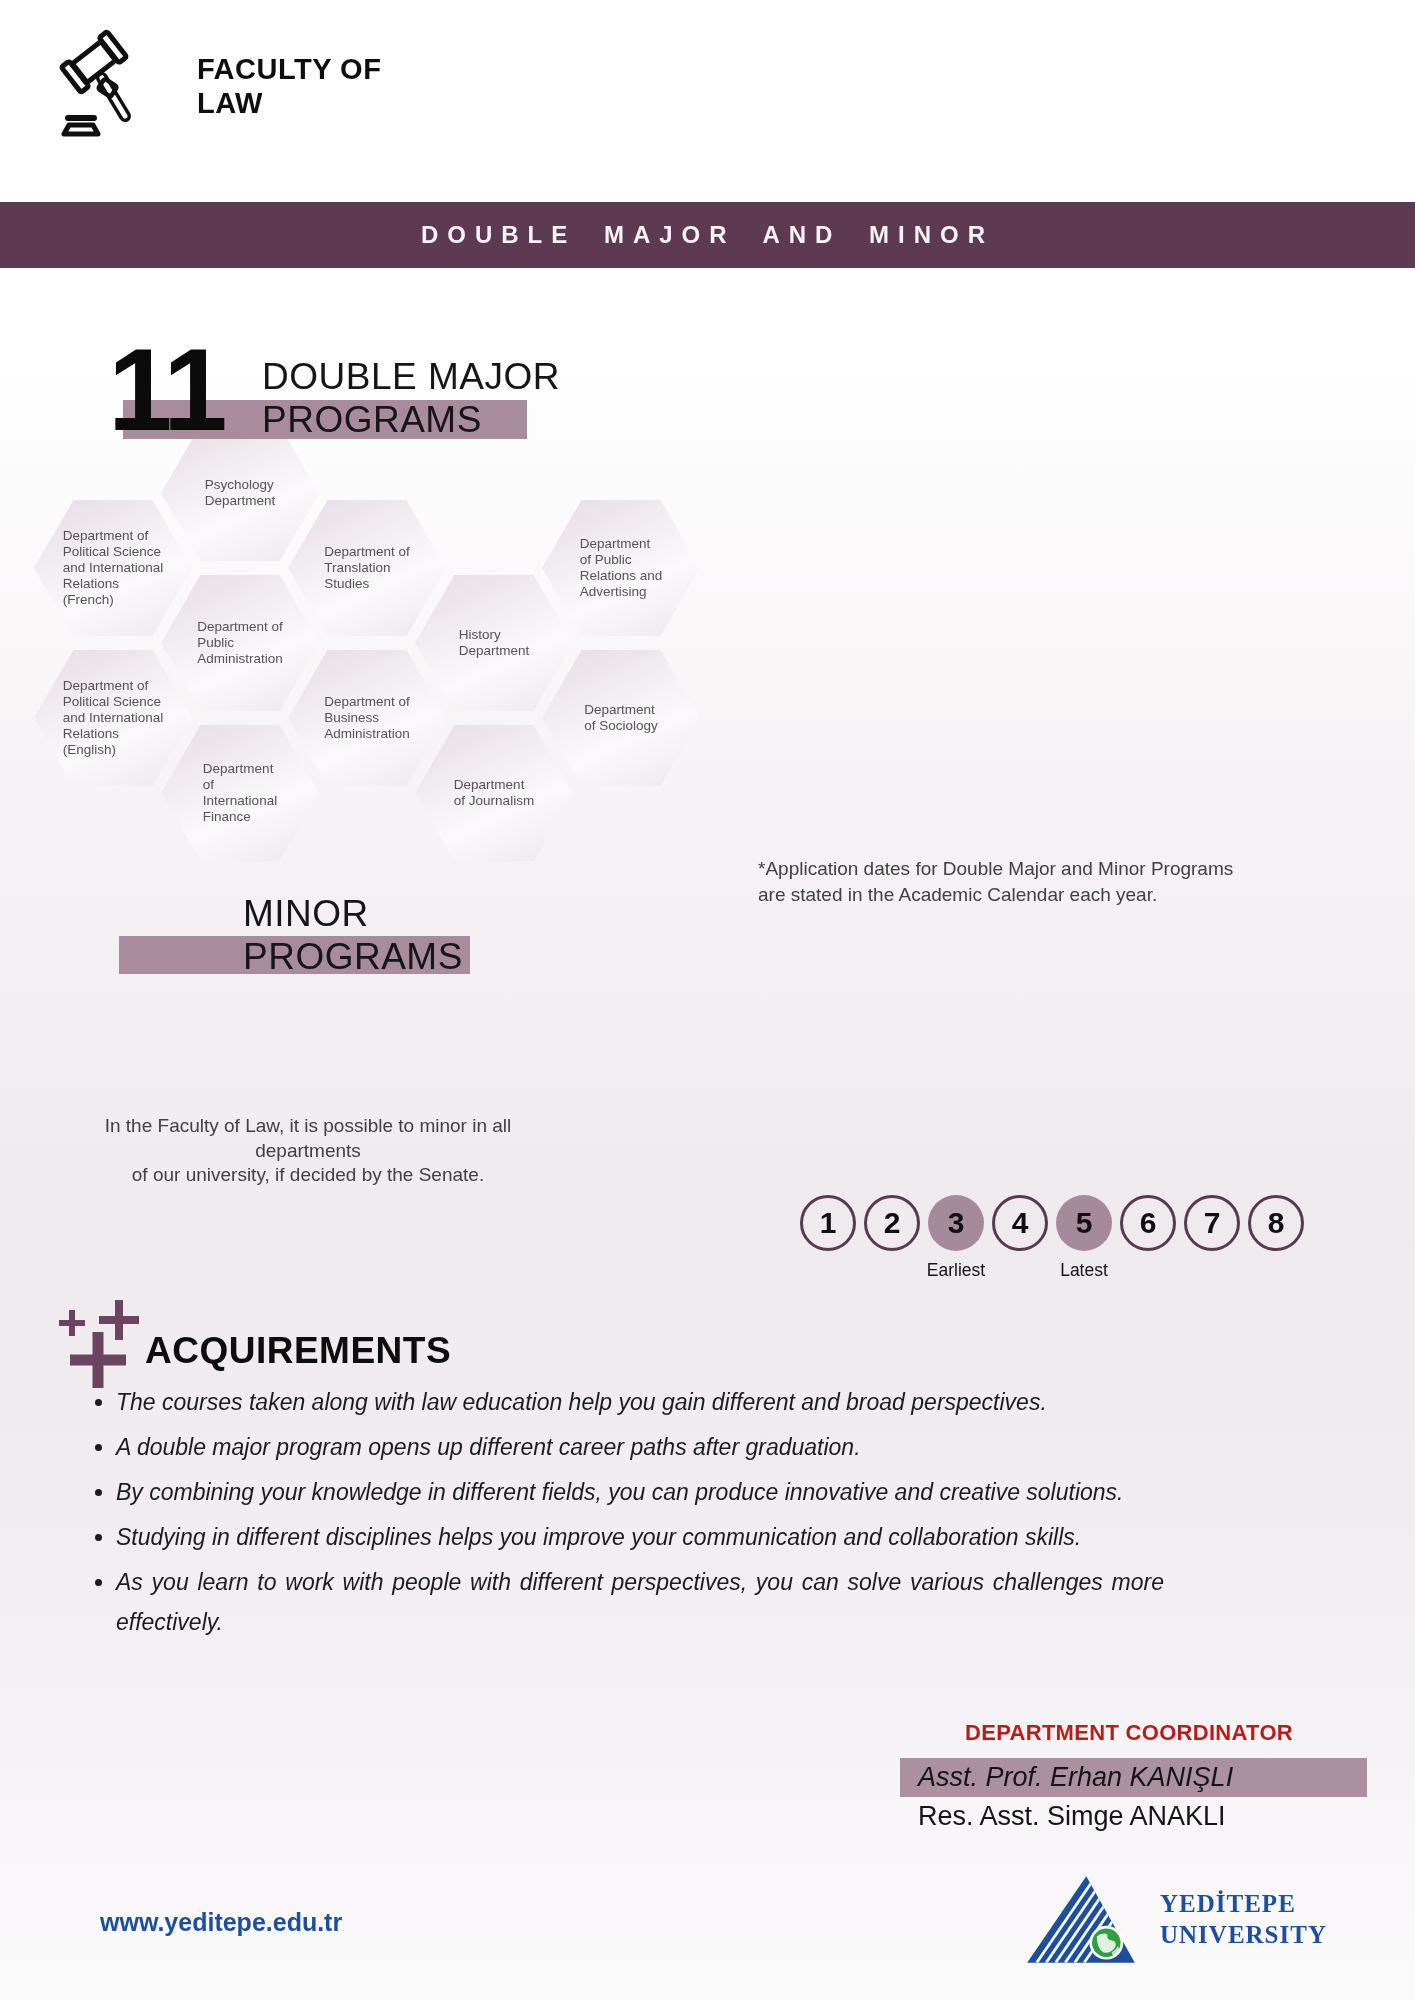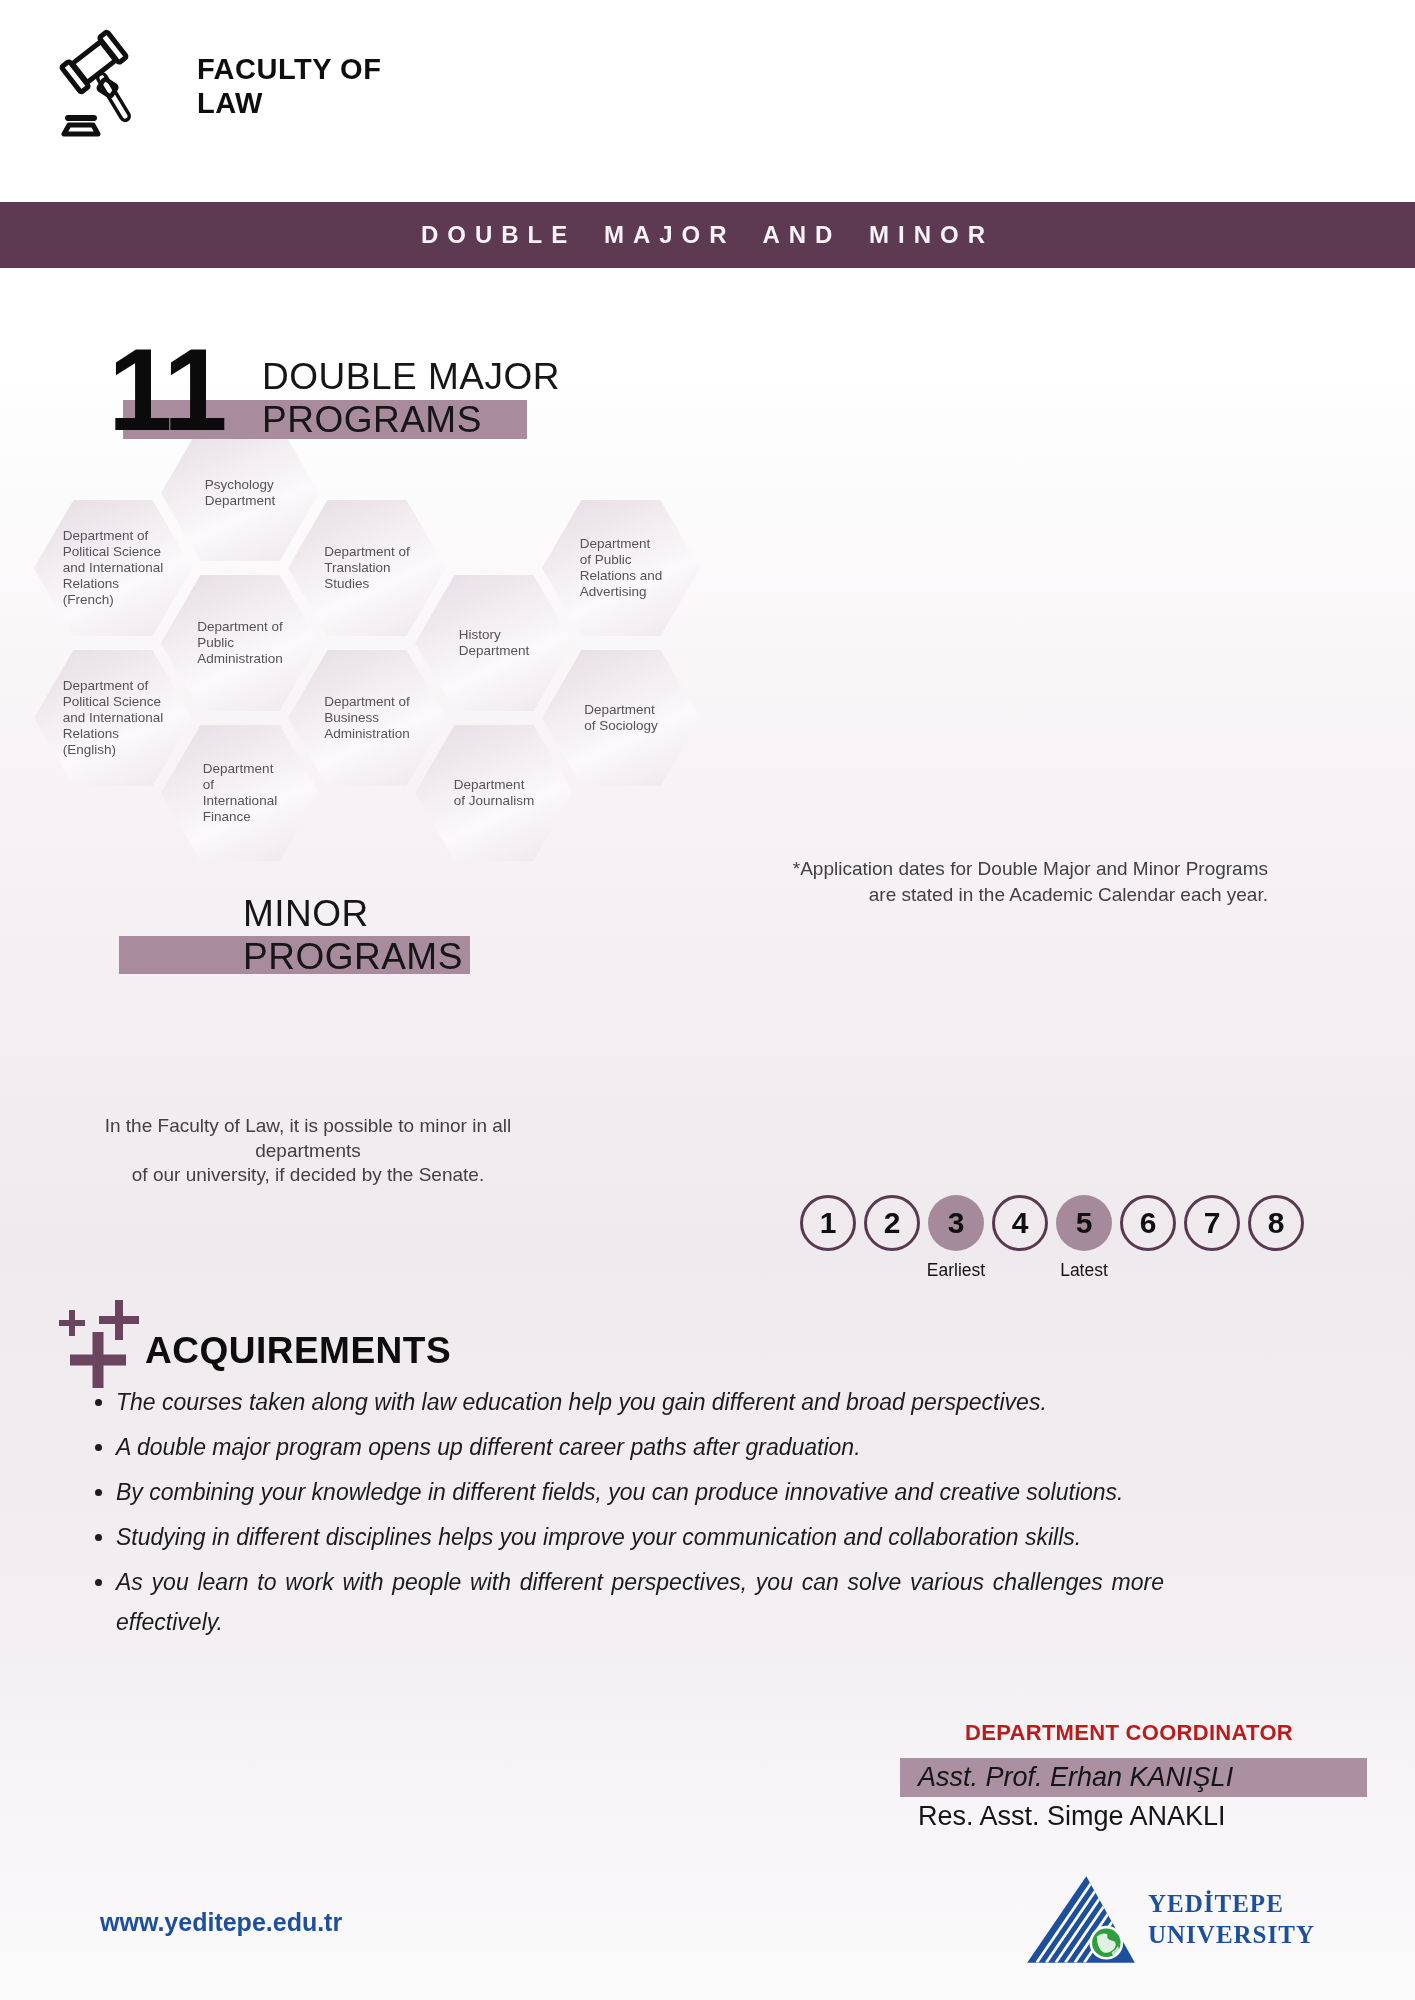--- a/index.html
+++ b/index.html
@@ -33,21 +33,21 @@
     background:linear-gradient(155deg,#e5dce3 0%,#f2eef1 38%,#fbf9fb 62%,#ece6ea 100%);
     display:flex;align-items:center;justify-content:center;text-align:left;
     font-size:13.5px;line-height:1.2;color:#565259;z-index:1;
   }
 
   
   .minor-bar{position:absolute;left:119px;top:936px;width:351px;height:38px;background:#a88c9e;}
   .minor-line1{position:absolute;left:243px;top:893px;font-size:37px;color:#161616;letter-spacing:0.5px;}
   .minor-line2{position:absolute;left:243px;top:936px;font-size:37px;color:#161616;letter-spacing:0.5px;z-index:2;}
 
-  .app-note{position:absolute;left:758px;top:856px;width:510px;text-align:right;font-size:19px;line-height:1.35;color:#414141;}
+  .app-note{position:absolute;left:758px;top:856px;width:510px;text-align:left;font-size:19px;line-height:1.35;color:#414141;}
   .minor-note{position:absolute;left:58px;top:1114px;width:500px;text-align:center;font-size:19px;line-height:1.3;color:#414141;}
 
   
   .students{position:absolute;left:862px;top:1032px;width:470px;font-style:italic;color:#1b1b1b;}
   .students .lead{font-weight:bold;font-size:25px;margin-left:40px;margin-bottom:6px;}
   .students .body{font-size:24px;line-height:1.27;}
 
   
   .sem-row{position:absolute;left:800px;top:1195px;display:flex;gap:8px;}
   .sem-circle{
@@ -68,21 +68,21 @@
   .acq-list li{margin-bottom:5px;}
 
   
   .coord-title{position:absolute;left:917px;top:1720px;font-size:22px;font-weight:bold;color:#b91c1c;letter-spacing:0.3px;margin-left:48px;}
   .coord-bar{position:absolute;left:900px;top:1758px;width:467px;height:39px;background:#ab90a1;}
   .coord-name1{position:absolute;left:918px;top:1762px;font-size:27px;color:#151515;z-index:2;font-style:italic;}
   .coord-name2{position:absolute;left:918px;top:1801px;font-size:27px;color:#151515;}
 
   
   .website{position:absolute;left:100px;top:1908px;font-size:25px;font-weight:bold;color:#1d4f9d;text-decoration:none;}
-  .logo{position:absolute;left:1022px;top:1872px;display:flex;align-items:center;gap:8px;}
+  .logo{position:absolute;left:1022px;top:1872px;display:flex;align-items:center;gap:20px;}
   .logo-text{font-family:"Liberation Serif","DejaVu Serif",serif;font-weight:bold;color:#1d4f9d;font-size:25px;line-height:1.22;letter-spacing:1px;white-space:pre-line;}
 </style>
 </head>
 <body>
 
 <div class="page">
 
   <svg class="gavel" viewBox="0 0 100 110" fill="none" stroke="#0f0f0f" stroke-width="5" stroke-linejoin="round" stroke-linecap="round">
     <g transform="rotate(-38 42 34)">
       <rect x="24" y="22" width="36" height="24" rx="2"></rect>

